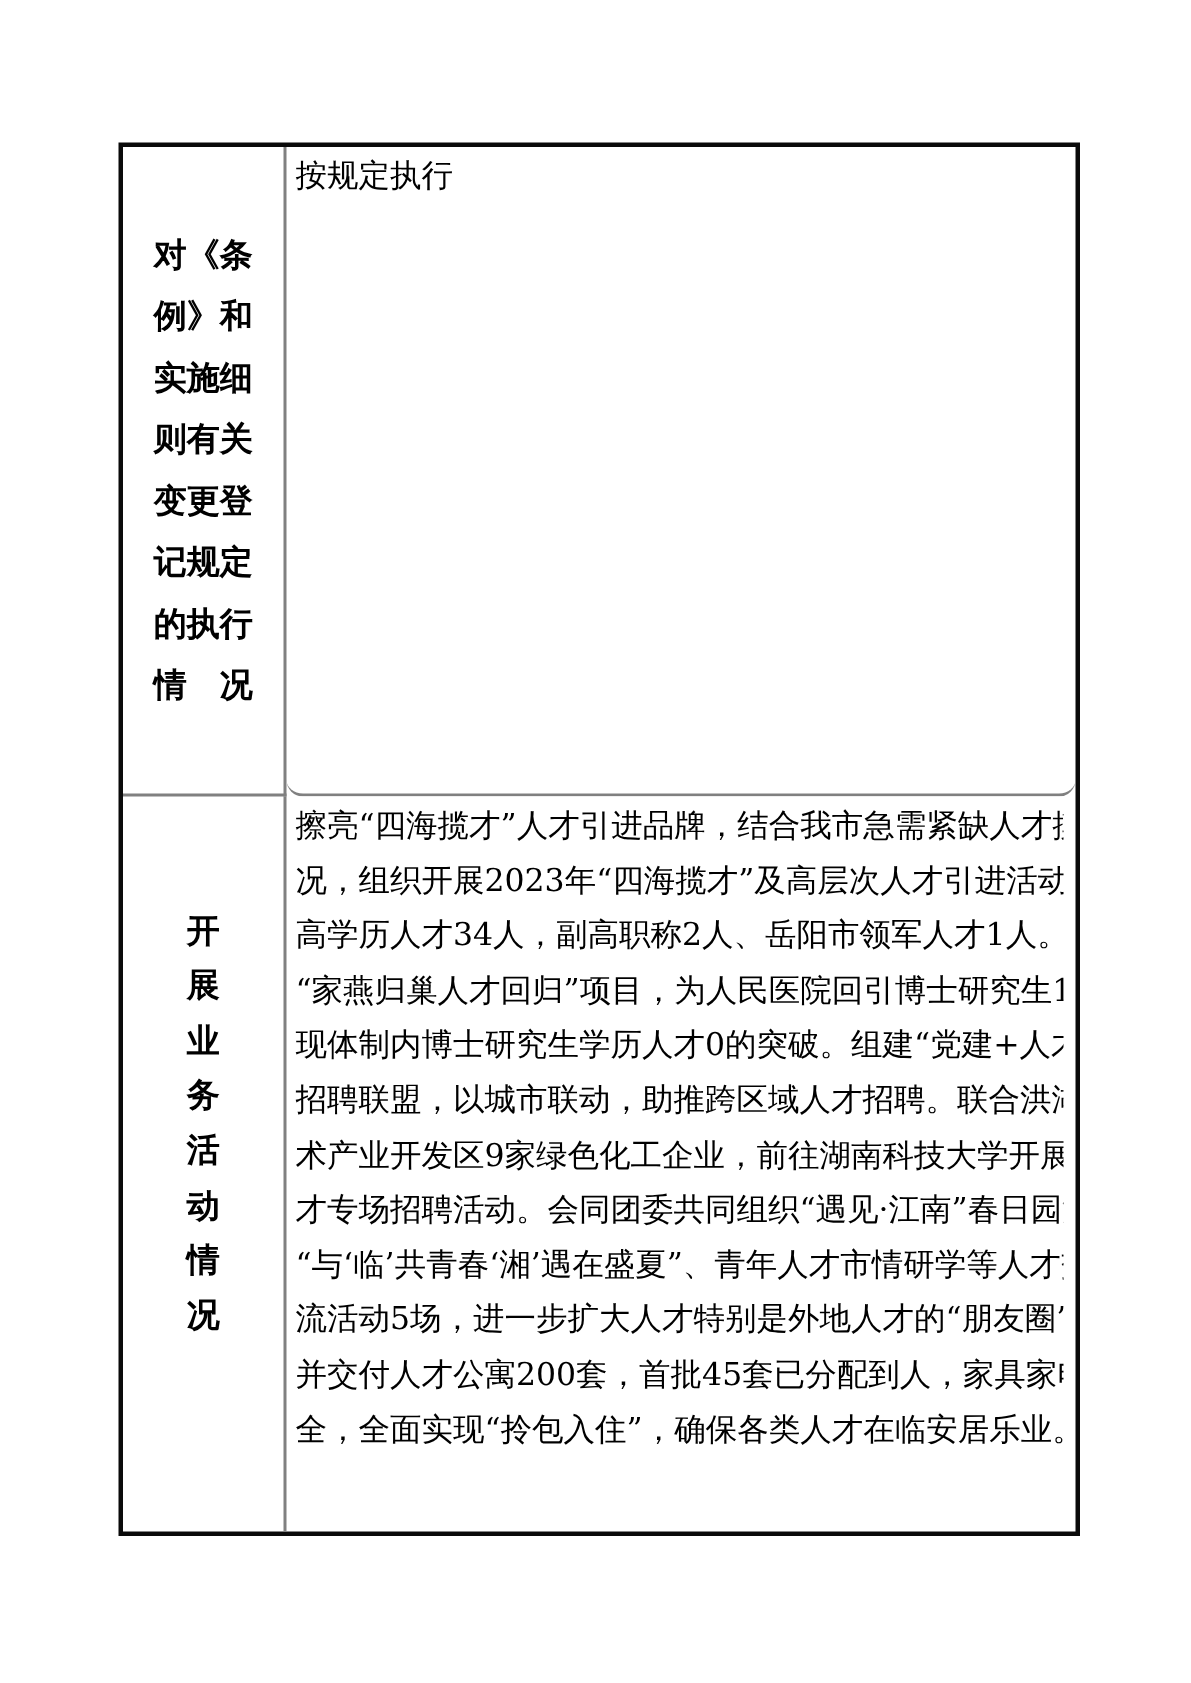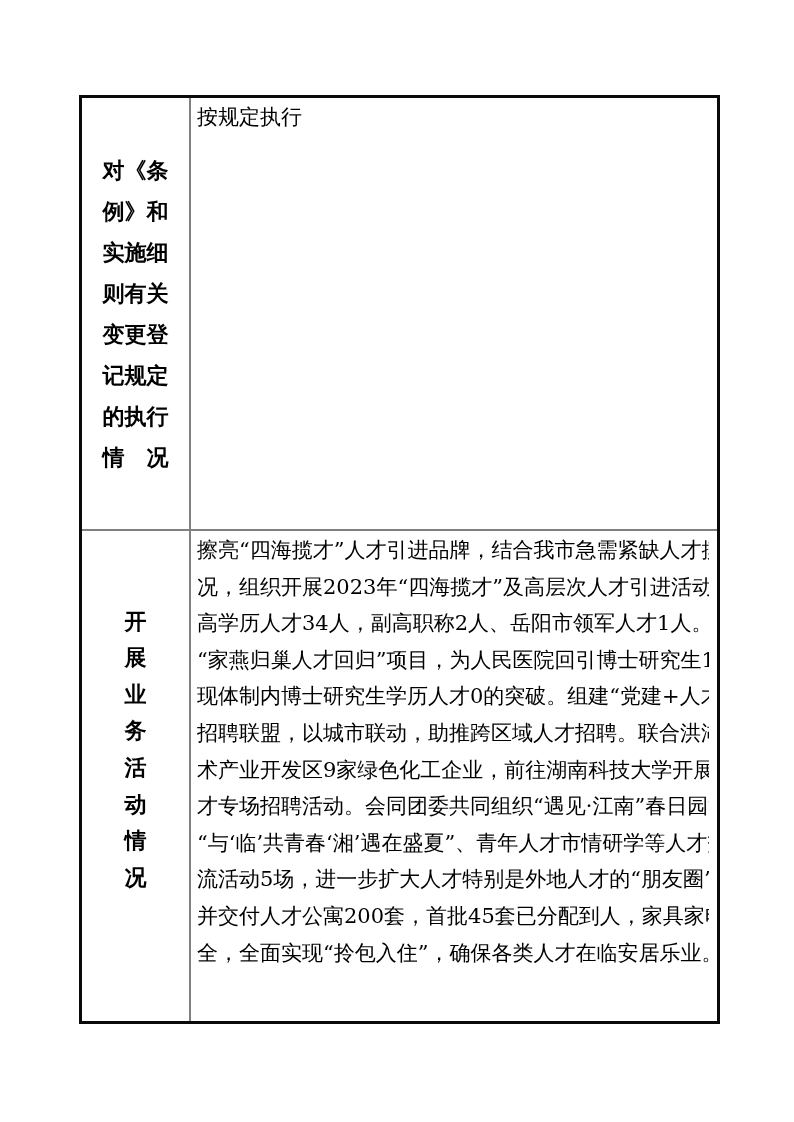--- a/index.html
+++ b/index.html
@@ -37,20 +37,21 @@
     text-align:center;
   }
   .header-cell .line { line-height:41px; white-space:pre; }
   .header-cell.single-char .line { line-height:36.6px; }
   .header-cell.single-char { padding-bottom:54px; }
 
   
   .content-cell {
     font-size:21px;
     padding:1px 8px 0 6px;
+    border-radius:11px;
   }
   .content-cell .line {
     line-height:36.6px;
     white-space:nowrap;
     text-align:justify;
     text-align-last:justify;
     overflow:hidden;
   }
   .content-cell.short .line {
     text-align:left;

